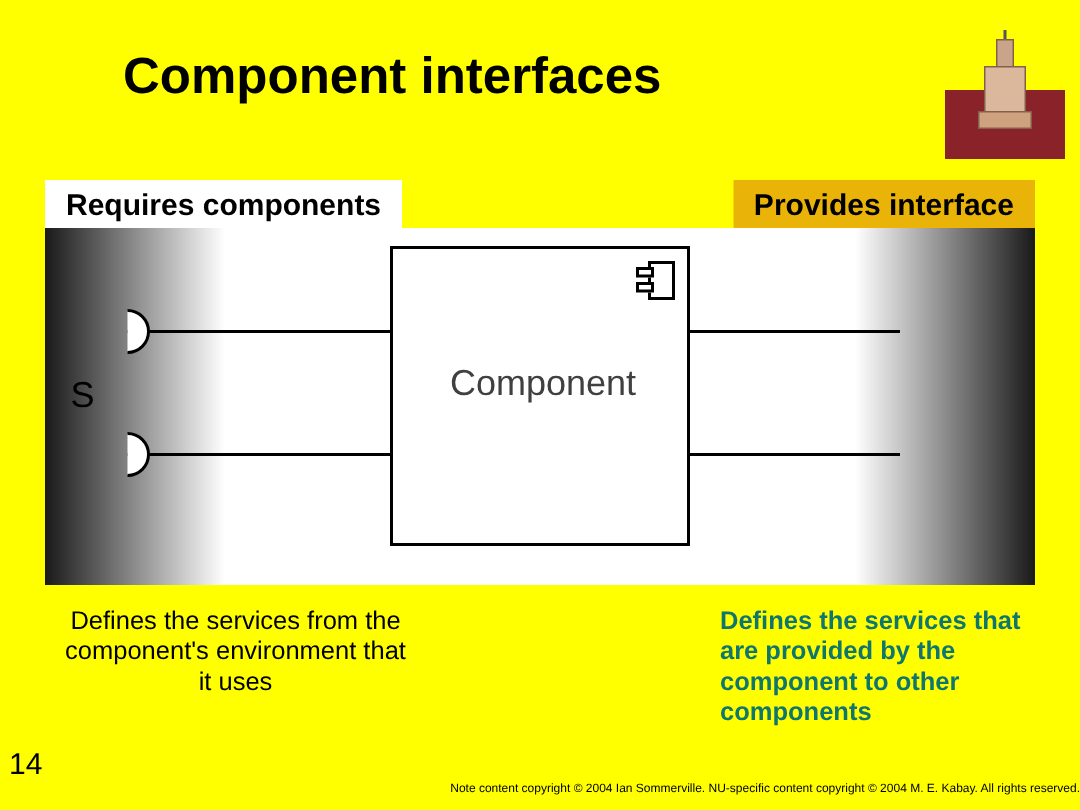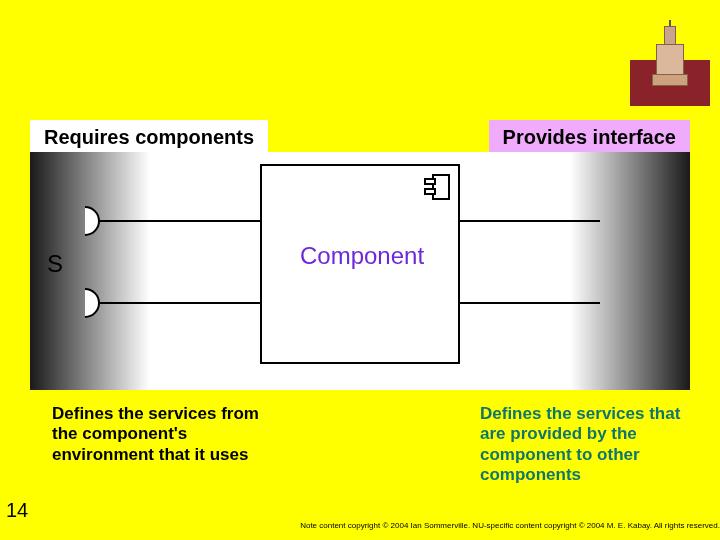--- a/index.html
+++ b/index.html
@@ -9,58 +9,59 @@
   .title-text { position: absolute; left: 82px; top: 12px; font-size: 34px; font-weight: bold; color: #000; }
   .logo-wrap { position: absolute; right: 10px; top: 0; width: 80px; height: 86px; }
   .logo-bg { position: absolute; left: 0; bottom: 0; width: 80px; height: 46px; background: #8a222a; }
   .logo-building { position: absolute; left: 22px; top: 6px; width: 36px; height: 64px; }
   .logo-tower { position: absolute; left: 12px; top: 0; width: 12px; height: 20px; background: #c9a48a; border: 1px solid #84604a; }
   .logo-spire { position: absolute; left: 17px; top: -6px; width: 2px; height: 6px; background: #555; }
   .logo-body { position: absolute; left: 4px; top: 18px; width: 28px; height: 32px; background: #dbb79b; border: 1px solid #84604a; }
   .logo-base { position: absolute; left: 0; top: 48px; width: 36px; height: 12px; background: #cfa27f; border: 1px solid #84604a; }
 
   .tag-left { position: absolute; top: 120px; left: 30px; background: #fff; padding: 6px 14px; font-size: 20px; font-weight: bold; color: #000; }
-  .tag-right { position: absolute; top: 120px; right: 30px; background: #f0abfc; padding: 6px 14px; font-size: 20px; font-weight: bold; color: #000; }
+  .tag-right { position: absolute; top: 120px; right: 30px; background: #eab308; padding: 6px 14px; font-size: 20px; font-weight: bold; color: #000; }
 
   .diagram { position: absolute; top: 152px; left: 0; right: 0; height: 238px; }
   .dia-bg { position: absolute; left: 30px; right: 30px; top: 0; bottom: 0; background: #fff; }
   .grad-left { position: absolute; left: 30px; top: 0; bottom: 0; width: 120px; background: linear-gradient(to right, rgba(0,0,0,0.9), rgba(0,0,0,0.0)); }
   .grad-right { position: absolute; right: 30px; top: 0; bottom: 0; width: 120px; background: linear-gradient(to left, rgba(0,0,0,0.9), rgba(0,0,0,0.0)); }
 
   .comp-box { position: absolute; left: 260px; top: 12px; width: 200px; height: 200px; background: #fff; border: 2px solid #000; }
-  .comp-label { position: absolute; left: 300px; top: 90px; font-size: 24px; color: #6d28d9; }
+  .comp-label { position: absolute; left: 300px; top: 90px; font-size: 24px; color: #404040; }
   .comp-icon { position: absolute; left: 424px; top: 20px; width: 28px; height: 30px; }
   .comp-icon .page { position: absolute; left: 8px; top: 2px; width: 18px; height: 26px; border: 2px solid #000; background: #fff; }
   .comp-icon .tab1 { position: absolute; left: 0; top: 6px; width: 12px; height: 7px; border: 2px solid #000; background: #fff; }
   .comp-icon .tab2 { position: absolute; left: 0; top: 16px; width: 12px; height: 7px; border: 2px solid #000; background: #fff; }
 
   .lolli { position: absolute; height: 2px; background: #000; }
   .socket-shape { position: absolute; width: 24px; height: 28px; }
   .socket-shape svg { display: block; }
 
   .req-line1 { left: 85px; top: 68px; width: 175px; }
   .req-line2 { left: 85px; top: 150px; width: 175px; }
   .socket1 { left: 83px; top: 54px; }
   .socket2 { left: 83px; top: 136px; }
 
   .s-lbl { position: absolute; left: 47px; top: 98px; font-size: 24px; color: #000; }
 
   .prov-line1 { left: 460px; top: 68px; width: 140px; }
   .prov-line2 { left: 460px; top: 150px; width: 140px; }
 
-  .desc-left { position: absolute; left: 52px; top: 404px; width: 230px; font-size: 17px; font-weight: bold; color: #000; line-height: 1.2; }
+  .desc-left { position: absolute; left: 42px; top: 404px; width: 230px; font-size: 17px; font-weight: normal; color: #000; line-height: 1.2; text-align: center; }
   .desc-right { position: absolute; right: 30px; top: 404px; width: 210px; font-size: 17px; font-weight: bold; color: #0f766e; line-height: 1.2; }
 
   .page-num { position: absolute; left: 6px; bottom: 18px; font-size: 20px; color: #000; }
   .footer { position: absolute; left: 0; right: 0; bottom: 10px; text-align: right; font-size: 8px; color: #000; }
 </style>
 </head>
 <body>
 
 <div class="title-bar">
+  <div class="title-text">Component interfaces</div>
   <div class="logo-wrap">
     <div class="logo-bg"></div>
     <div class="logo-building">
       <div class="logo-spire"></div>
       <div class="logo-tower"></div>
       <div class="logo-body"></div>
       <div class="logo-base"></div>
     </div>
   </div>
 </div>

